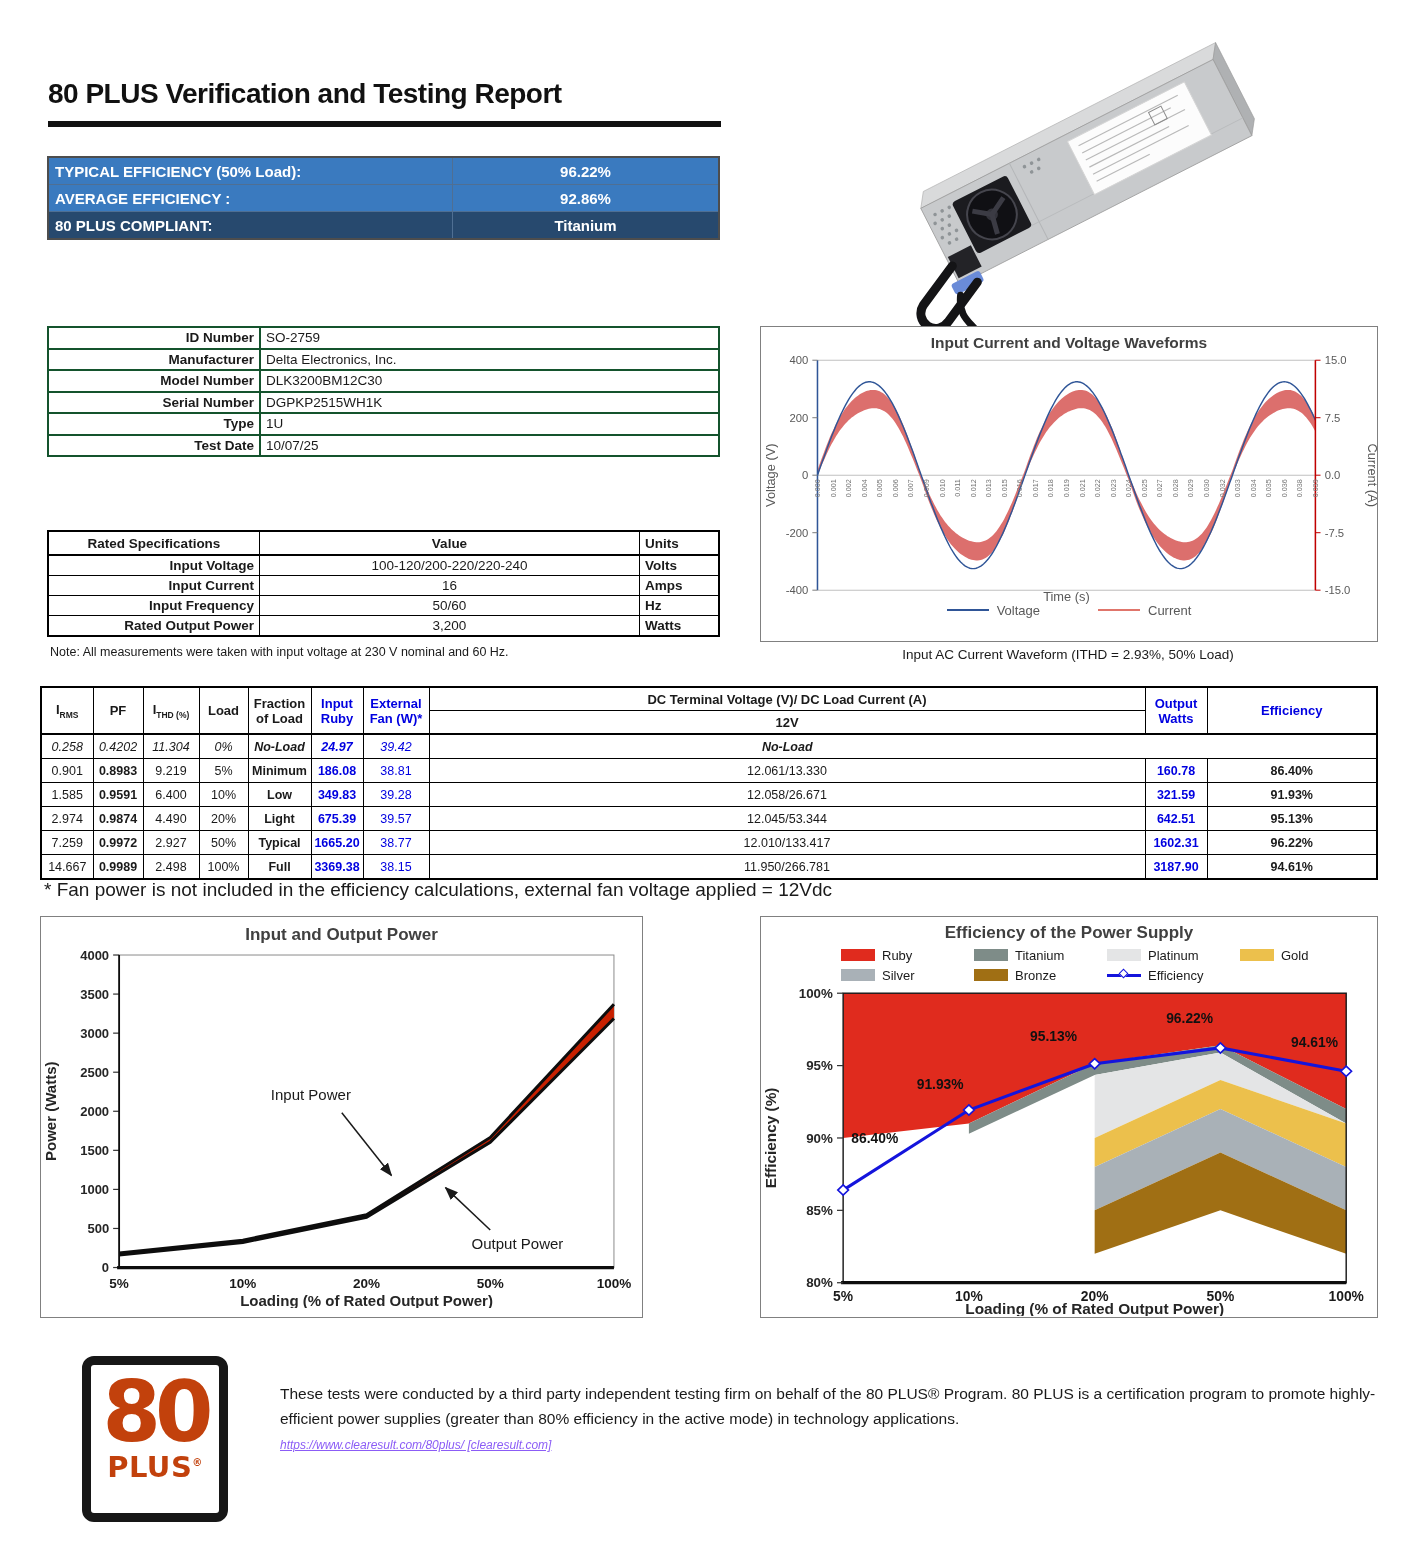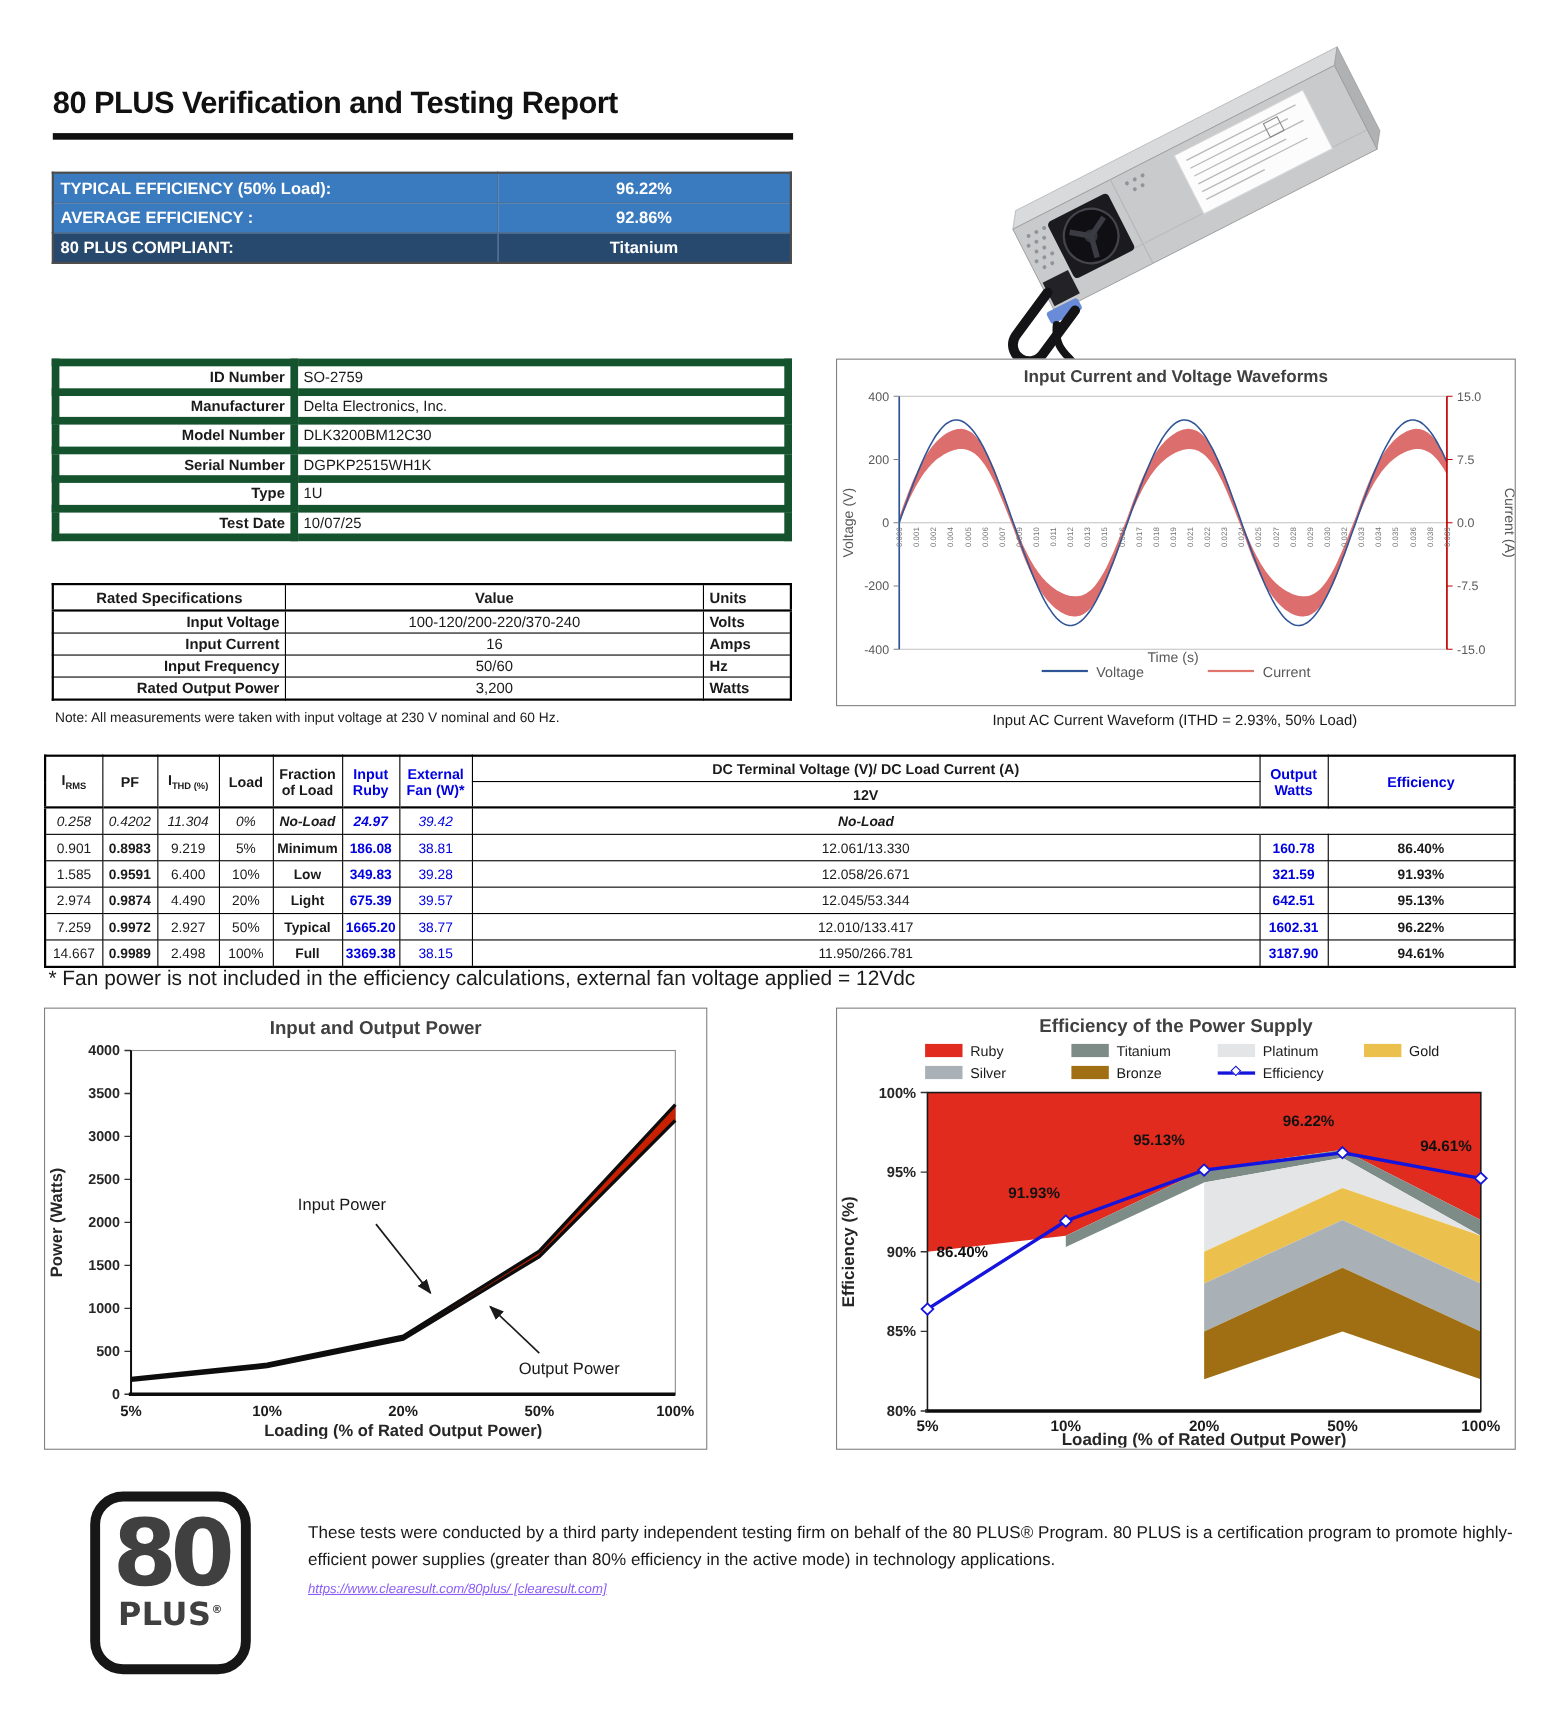--- a/index.html
+++ b/index.html
@@ -10,21 +10,21 @@
   .doc-title{position:absolute;left:48px;top:78px;width:680px;font-size:28px;font-weight:800;color:#111;letter-spacing:-0.5px;}
   .title-rule{position:absolute;left:48px;top:121px;width:673px;height:6px;background:#111;}
 
   
   .summary{position:absolute;left:47px;top:156px;width:673px;border-collapse:collapse;border:2px solid #4d4d4d;}
   .summary td{height:24px;color:#fff;font-weight:bold;font-size:15px;padding:1px 6px;border:1px solid #4f6f93;}
   .summary td.val{width:253px;text-align:center;border-left:1.5px solid #4d4d4d;}
 
   
   .idtab{position:absolute;left:47px;top:326px;width:673px;border-collapse:collapse;}
-  .idtab td{border:7px solid #14532d;font-size:13.5px;height:19.5px;padding:0 5px;}
+  .idtab td{border:2px solid #14532d;font-size:13.5px;height:19.5px;padding:0 5px;}
   .idtab td.lab{width:200px;text-align:right;font-weight:bold;}
   .idtab{border:2px solid #000;}
 
   
   .spec{position:absolute;left:47px;top:530px;width:673px;border-collapse:collapse;border:2px solid #000;}
   .spec th,.spec td{border:1px solid #000;font-size:13.5px;height:19px;padding:0 5px;}
   .spec th{font-weight:bold;height:22px;border-bottom:2px solid #000;}
   .spec td.lab{width:200px;text-align:right;font-weight:bold;margin-left:48px;}
   .spec td.val{text-align:center;}
   .spec td.unit{width:68px;font-weight:bold;}
@@ -59,21 +59,21 @@
   #eff-panel .chart-title{font-size:17px;padding-top:6px;}
   .eff-legend{margin-top:2px;}
   .eff-legend-row{display:flex;justify-content:flex-start;padding-left:80px;height:20px;align-items:center;}
   .eff-legend-row .li{display:flex;align-items:center;gap:7px;width:133px;font-size:13px;color:#1a1a1a;}
   .swatch{display:inline-block;width:34px;height:12px;}
   .legend-line{display:inline-block;position:relative;width:34px;height:3px;background:#1414DC;}
   .legend-diamond{position:absolute;left:13px;top:-3.5px;width:7px;height:7px;background:#fff;border:1.8px solid #1414DC;transform:rotate(45deg);box-sizing:border-box;}
   svg{display:block;}
 
   
-  .logo{position:absolute;left:82px;top:1356px;width:128px;height:148px;border:9px solid #171717;border-radius:30px;text-align:center;font-family:"DejaVu Sans",sans-serif;color:#404040;}
+  .logo{position:absolute;left:82px;top:1356px;width:128px;height:148px;border:9px solid #171717;border-radius:12px;text-align:center;font-family:"DejaVu Sans",sans-serif;color:#c2410c;}
   .logo-num{font-size:84px;font-weight:800;letter-spacing:-6px;line-height:0.95;margin-top:8px;}
   .logo-word{font-size:29px;font-weight:800;letter-spacing:0.5px;line-height:1;}
   .logo-reg{font-size:10px;vertical-align:super;}
   .foot-text{position:absolute;left:280px;top:1381px;width:1100px;font-size:15.5px;line-height:1.62;}
   .foot-link{color:#8b5cf6;font-style:italic;text-decoration:underline;font-size:12px;}
 </style>
 </head>
 <body>
 
 <div class="page">
@@ -258,21 +258,21 @@
 
   <table class="spec">
     <tbody>
         <tr>
       <th class="lab">Rated Specifications</th>
       <th>Value</th>
       <th class="unit" style="text-align:left;">Units</th>
     </tr>
     <tr>
           <td class="lab">Input Voltage</td>
-          <td class="val">100-120/200-220/370-240</td>
+          <td class="val">100-120/200-220/220-240</td>
           <td class="unit">Volts</td>
         </tr>
     <tr>
           <td class="lab">Input Current</td>
           <td class="val">16</td>
           <td class="unit">Amps</td>
         </tr>
     <tr>
           <td class="lab">Input Frequency</td>
           <td class="val">50/60</td>

